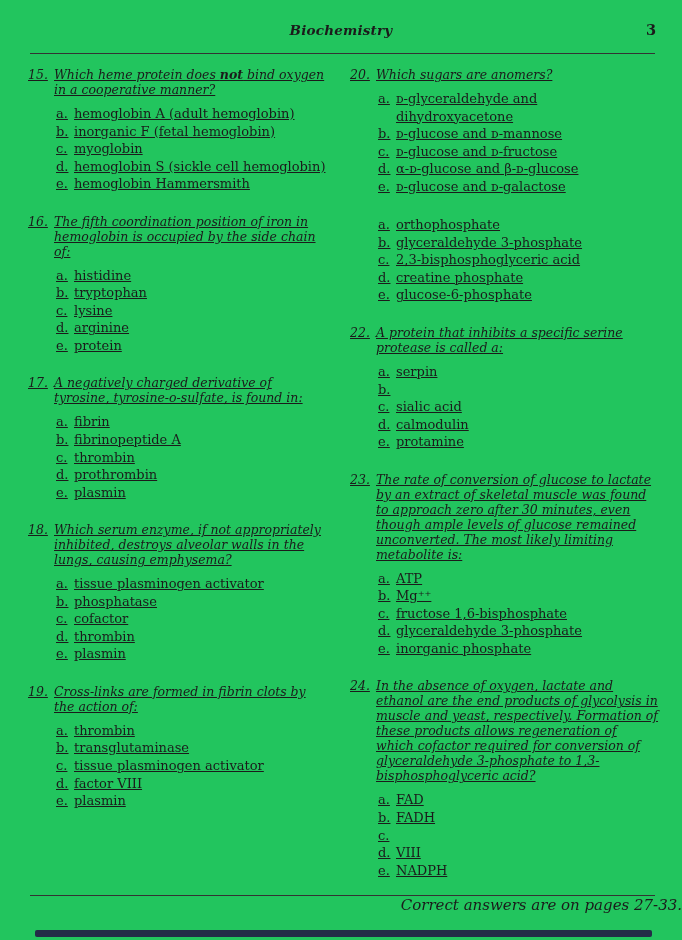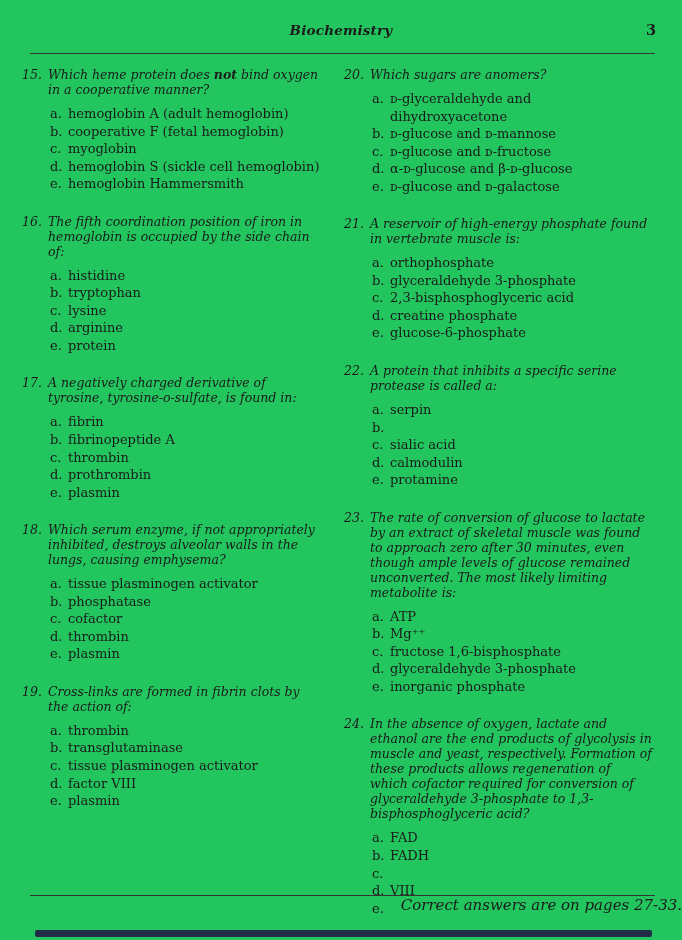--- a/index.html
+++ b/index.html
@@ -9,21 +9,21 @@
     position:relative; width:682px; height:940px;
     background:#22c55e; color:#1b1b1b; overflow:hidden;
   }
   
   .hdr { position:relative; padding-top:22px; height:46px; }
   .hdr-title { text-align:center; font-weight:bold; font-style:italic; font-size:13.5px; letter-spacing:.2px; }
   .hdr-pagenum { position:absolute; top:21px; right:26px; font-weight:bold; font-size:14.5px; }
   .rule { border-top:1.6px solid #333; }
   .rule-top { margin:7px 27px 0 30px; }
   
-  .columns { display:flex; padding:13px 22px 0 22px; gap:22px; }
+  .columns { display:flex; padding:13px 22px 0 28px; gap:22px;text-decoration:underline; }
   .col { width:300px; }
   .col-right { width:308px; }
   
   .question { margin-bottom:21px; }
   .q-head { display:flex; font-style:italic; font-size:12.5px; line-height:1.2; }
   .q-num { flex:none; width:26px; }
   .q-text { flex:1; }
   .q-bold { font-weight:bold; }
   .options { list-style:none; margin-top:8px; }
   .option { display:flex; font-size:13px; line-height:1.35; }
@@ -60,21 +60,21 @@
           <span class="q-num">15.</span>
           <p class="q-text"><span>Which heme protein does </span><span class="q-bold">not</span><span> bind oxygen in a cooperative manner?</span></p>
         </div>
         <ul class="options">
           <li class="option">
               <span class="opt-letter">a.</span>
               <span class="opt-text">hemoglobin A (adult hemoglobin)</span>
             </li>
           <li class="option">
               <span class="opt-letter">b.</span>
-              <span class="opt-text">cooperative F (fetal hemoglobin)</span>
+              <span class="opt-text">inorganic F (fetal hemoglobin)</span>
             </li>
           <li class="option">
               <span class="opt-letter">c.</span>
               <span class="opt-text">myoglobin</span>
             </li>
           <li class="option">
               <span class="opt-letter">d.</span>
               <span class="opt-text">hemoglobin S (sickle cell hemoglobin)</span>
             </li>
           <li class="option">
@@ -227,24 +227,20 @@
               <span class="opt-text">α-ᴅ-glucose and β-ᴅ-glucose</span>
             </li>
           <li class="option">
               <span class="opt-letter">e.</span>
               <span class="opt-text">ᴅ-glucose and ᴅ-galactose</span>
             </li>
         </ul>
       </article>
 
       <article class="question">
-        <div class="q-head">
-          <span class="q-num">21.</span>
-          <p class="q-text">A reservoir of high-energy phosphate found in vertebrate muscle is:</p>
-        </div>
         <ul class="options">
           <li class="option">
               <span class="opt-letter">a.</span>
               <span class="opt-text">orthophosphate</span>
             </li>
           <li class="option">
               <span class="opt-letter">b.</span>
               <span class="opt-text">glyceraldehyde 3-phosphate</span>
             </li>
           <li class="option">
@@ -335,20 +331,21 @@
             </li>
           <li class="option">
               <span class="opt-letter">c.</span>
             </li>
           <li class="option">
               <span class="opt-letter">d.</span>
               <span class="opt-text">VIII</span>
             </li>
           <li class="option">
               <span class="opt-letter">e.</span>
+              <span class="opt-text">NADPH</span>
             </li>
         </ul>
       </article>
 
     </section>
   </div>
 
   <div class="rule rule-bottom"></div>
   <div class="answers-note">Correct answers are on pages 27-33.</div>
   <div class="bottom-bar"></div>

